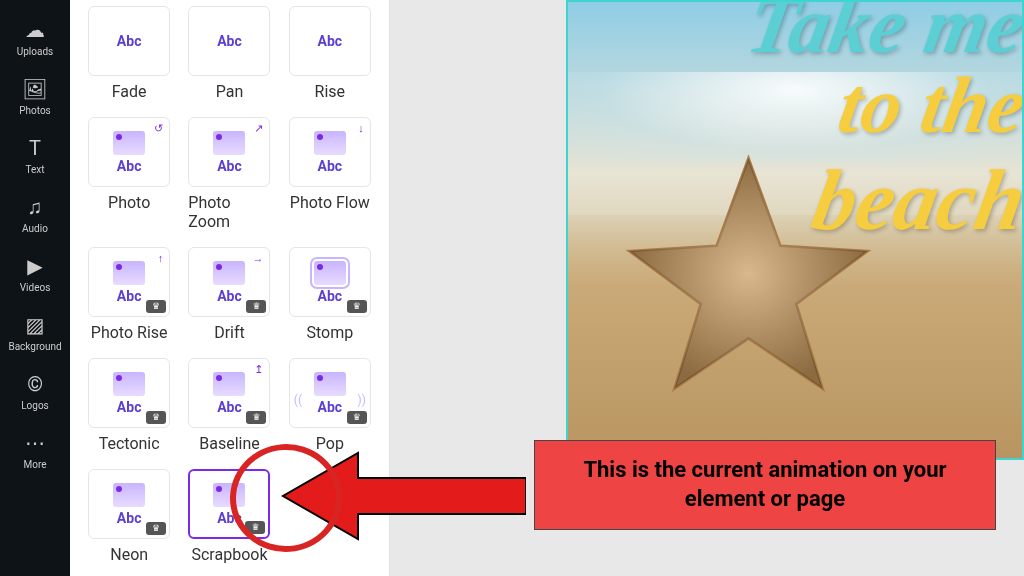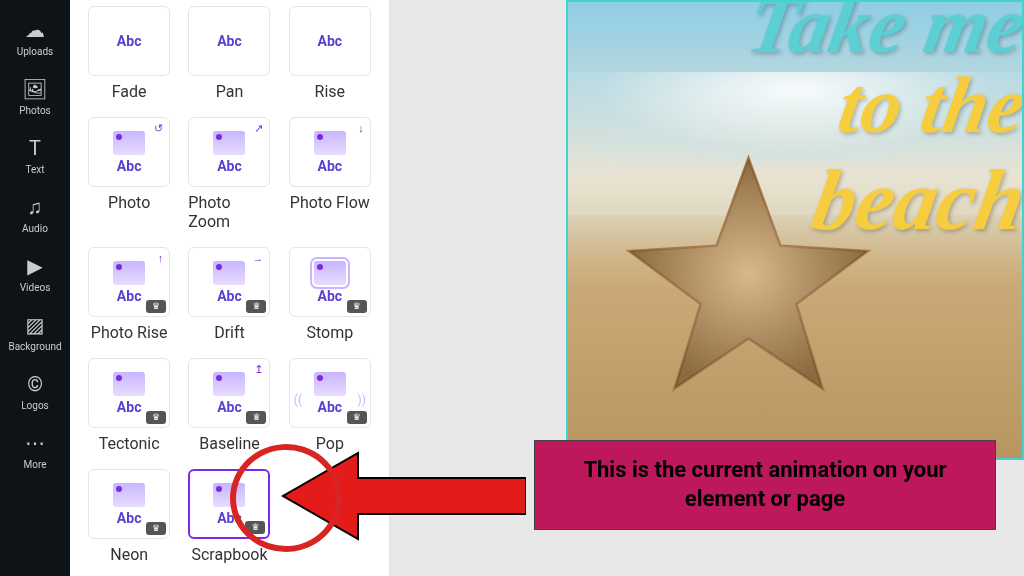--- a/index.html
+++ b/index.html
@@ -21,21 +21,21 @@
 .canvas-area { position: absolute; left: 390px; top: 0; width: 634px; height: 576px; background: #e8e8e8; }
 .canvas { position: absolute; top: 0; left: 176px; width: 458px; height: 460px; overflow: hidden; background: linear-gradient(180deg, #8ecde6 0%, #e8e4d4 38%, #d4c5a0 60%, #c4a878 100%); }
 .beachline { position: absolute; bottom: 0; left: 0; right: 0; height: 245px; background: linear-gradient(180deg, rgba(212,197,160,0.3) 0%, #caa978 30%, #b89560 100%); }
 .wave { position: absolute; top: 72px; left: 0; right: 0; height: 90px; background: radial-gradient(ellipse at 50% 20%, rgba(255,255,255,0.9) 0%, rgba(255,255,255,0.5) 30%, rgba(200,230,240,0.3) 60%, transparent 100%); }
 .starfish { position: absolute; bottom: 50px; left: 50px; width: 265px; height: 265px; }
 .script-text { font-family: Georgia, serif; font-style: italic; font-weight: 700; position: absolute; right: 0; text-shadow: 2px 2px 4px rgba(0,0,0,0.25); transform: skewX(-10deg); }
 .t1 { top: -20px; font-size: 80px; color: #5bcfd4; }
 .t2 { top: 60px; font-size: 80px; color: #f5cd3e; }
 .t3 { top: 150px; font-size: 86px; color: #f5cd3e; }
 .sel-border { position: absolute; top: 0; left: 176px; width: 458px; height: 460px; border: 2px solid #3fd4cf; pointer-events: none; }
-.callout { position: absolute; top: 440px; left: 534px; width: 462px; height: 90px; background: #be185d; border: 1px solid #444; display: flex; align-items: center; justify-content: center; text-align: center; font-size: 22px; font-weight: 700; color: #000; padding: 24px 20px; line-height: 1.3; }
+.callout { position: absolute; top: 440px; left: 534px; width: 462px; height: 90px; background: #ef4444; border: 1px solid #444; display: flex; align-items: center; justify-content: center; text-align: center; font-size: 22px; font-weight: 700; color: #000; padding: 24px 20px; line-height: 1.3; }
 .arrow { position: absolute; top: 448px; left: 278px; width: 248px; height: 96px; }
 .circle-mark { position: absolute; top: 444px; left: 230px; width: 112px; height: 108px; border: 6px solid #d92424; border-radius: 50%; transform: rotate(-4deg); pointer-events: none; }
 .corner-icon { position: absolute; font-size: 11px; color: #7d2ae8; }
 </style>
 </head>
 <body>
 
 <div class="sidebar">
   <div class="side-item">
       <span class="icon">☁</span>

